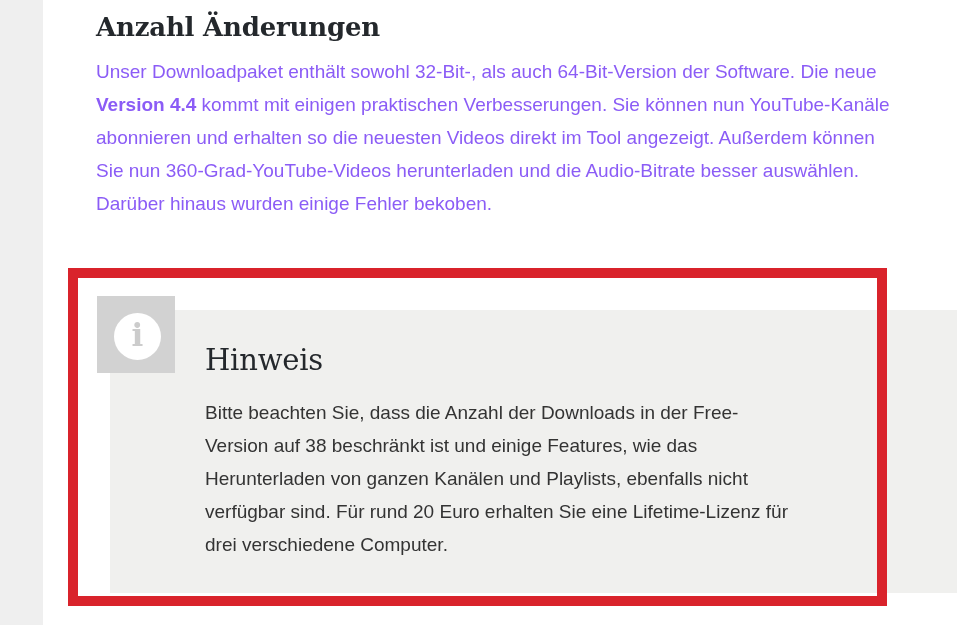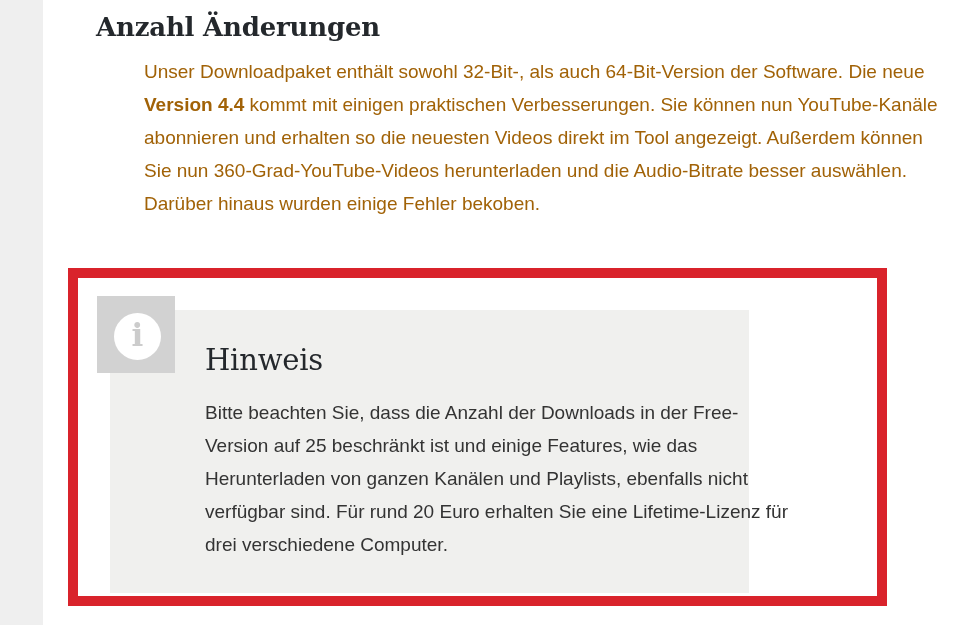--- a/index.html
+++ b/index.html
@@ -30,29 +30,28 @@
     letter-spacing: -0.2px;
     white-space: nowrap;
   }
 
   
   .article-paragraph {
     position: absolute; left: 96px; top: 55px;
     width: 808px;
     font-size: 19px;
     line-height: 33px;
-    color: #a16207;
-    margin-left: 48px;
+    color: #8b5cf6;
   }
   .article-paragraph b { font-weight: bold; }
 
   
   .note-bg {
     position: absolute; left: 110px; top: 310px;
-    width: 639px; height: 283px;
+    width: 847px; height: 283px;
     background: #f0f0ee;
   }
   .note-heading {
     position: absolute; left: 95px; top: 30px;
     font-family: "DejaVu Serif", serif;
     font-weight: 400;
     font-size: 29px;
     line-height: 40px;
     color: #24282c;
     letter-spacing: -0.2px;
@@ -106,21 +105,21 @@
 <div class="stage">
 
   <div class="gutter"></div>
 
   <h2 class="article-heading">Anzahl Änderungen</h2>
 
   <p class="article-paragraph"><span>Unser Downloadpaket enthält sowohl 32-Bit-, als auch 64-Bit-Version der Software. Die neue </span><b>Version 4.4</b><span> kommt mit einigen praktischen Verbesserungen. Sie können nun YouTube-Kanäle abonnieren und erhalten so die neuesten Videos direkt im Tool angezeigt. Außerdem können Sie nun 360-Grad-YouTube-Videos herunterladen und die Audio-Bitrate besser auswählen. Darüber hinaus wurden einige Fehler bekoben.</span></p>
 
   <div class="note-bg">
     <h3 class="note-heading">Hinweis</h3>
-    <p class="note-text">Bitte beachten Sie, dass die Anzahl der Downloads in der Free-Version auf 25 beschränkt ist und einige Features, wie das Herunterladen von ganzen Kanälen und Playlists, ebenfalls nicht verfügbar sind. Für rund 20 Euro erhalten Sie eine Lifetime-Lizenz für drei verschiedene Computer.</p>
+    <p class="note-text">Bitte beachten Sie, dass die Anzahl der Downloads in der Free-Version auf 38 beschränkt ist und einige Features, wie das Herunterladen von ganzen Kanälen und Playlists, ebenfalls nicht verfügbar sind. Für rund 20 Euro erhalten Sie eine Lifetime-Lizenz für drei verschiedene Computer.</p>
   </div>
 
   <div class="note-icon">
     <div class="circle">
       <span class="glyph">i</span>
     </div>
   </div>
 
   <div class="annotation-rect"></div>
 

